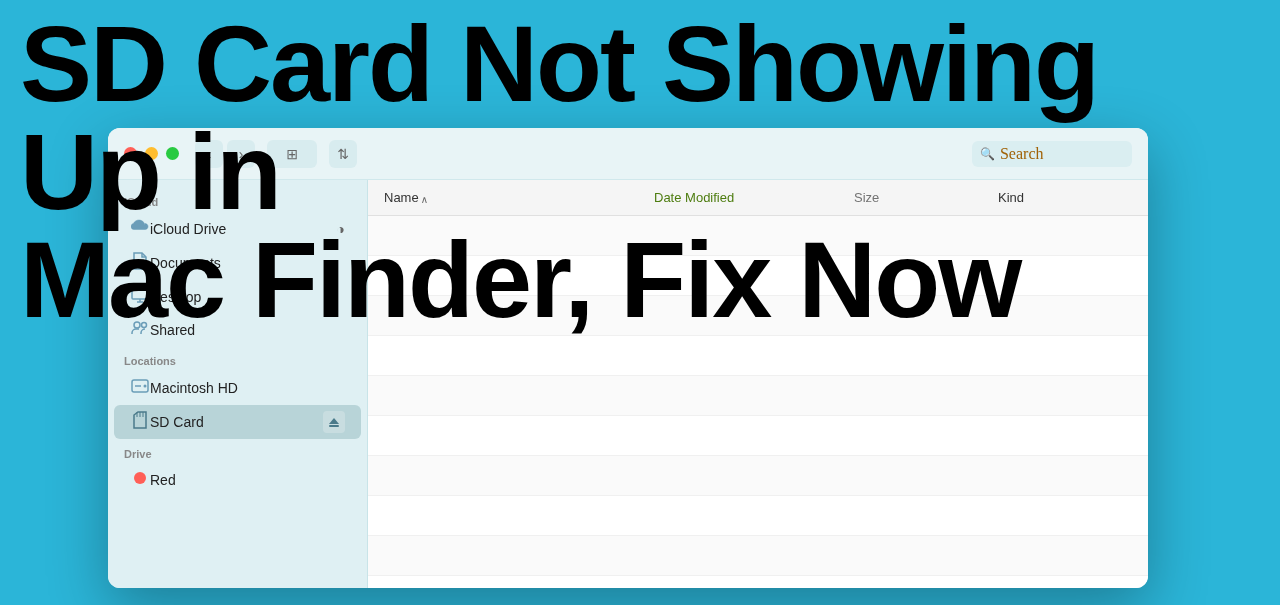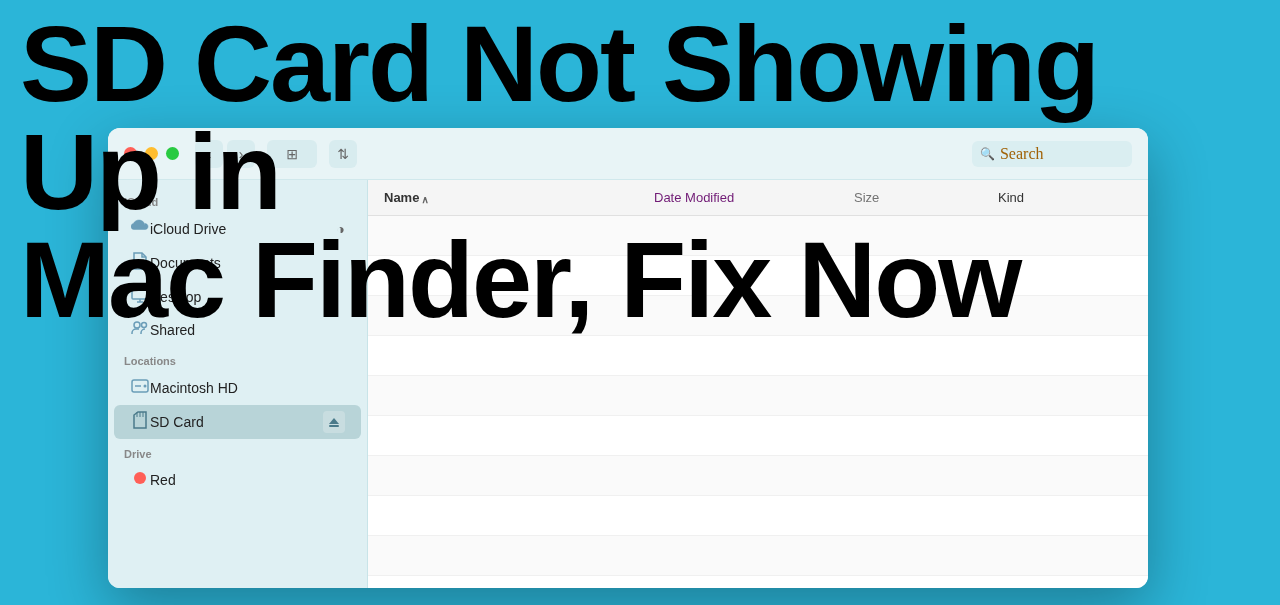--- a/index.html
+++ b/index.html
@@ -205,29 +205,29 @@
       padding: 0 16px;
       flex-shrink: 0;
     }
 
     .col-name {
       display: flex;
       align-items: flex-end;
       gap: 2px;
       width: 270px;
       font-size: 13px;
-      font-weight: 700;
+      font-weight: 400;
       color: #333;
     }
 
     .col-date {
       width: 200px;
       font-size: 13px;
       font-weight: 500;
-      color: #701a75;
+      color: #4d7c0f;
     }
 
     .col-size {
       width: 100px;
       font-size: 13px;
       font-weight: 500;
       color: #737373;
     }
 
     .col-kind {

